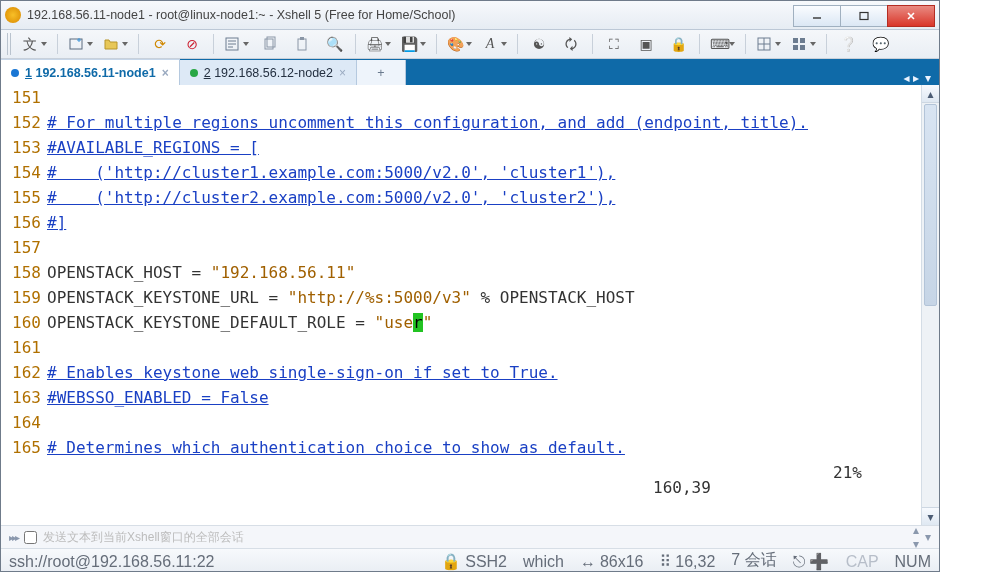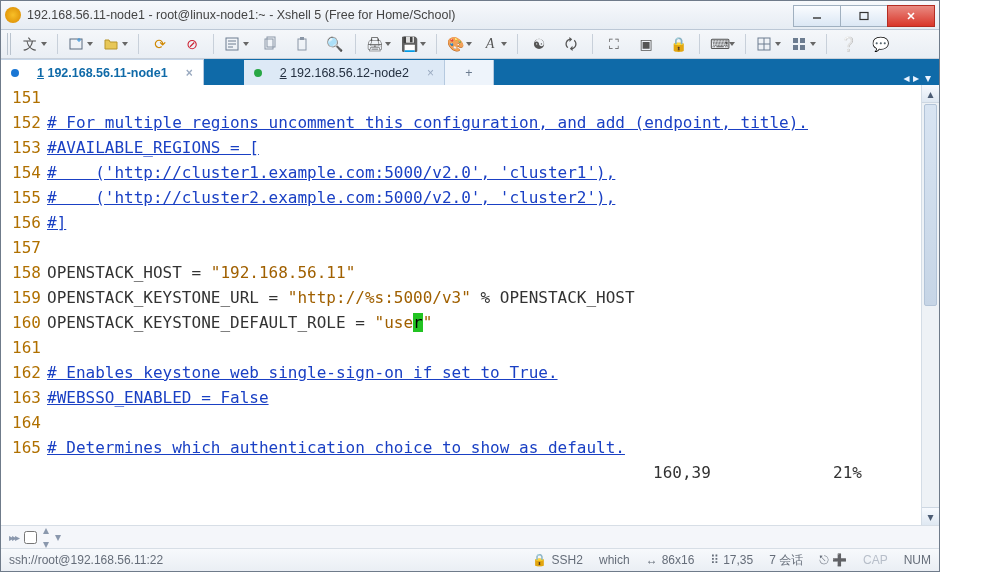--- a/index.html
+++ b/index.html
@@ -18,23 +18,23 @@
   .toolbar { height: 28px; border-bottom: 1px solid #c8d0da; background: linear-gradient(#f5f7fa, #e9eef4); display: flex; align-items: center; padding: 0 6px; gap: 4px; }
   .tb-btn { height: 22px; min-width: 22px; padding: 0 3px; display: flex; align-items: center; justify-content: center; color: #555; border-radius: 2px; }
   .tb-btn.drop::after { content: ""; border-left: 3px solid transparent; border-right: 3px solid transparent; border-top: 4px solid #666; margin-left: 3px; }
   .tb-sep { width: 1px; height: 20px; background: #c8d0da; margin: 0 3px; }
   .tb-btn svg, .tb-glyph { width: 16px; height: 16px; display: block; }
   .tb-glyph { font-size: 14px; line-height: 16px; text-align: center; color: #555; }
   .handle { width: 6px; height: 22px; background: repeating-linear-gradient(90deg,#b9c3ce 0 1px,transparent 1px 3px); margin-right: 2px; }
 
   
   .tabstrip { height: 26px; background: #0f6aa8; display: flex; align-items: flex-end; padding-left: 0; }
-  .tab { height: 25px; display: flex; align-items: center; padding: 0 10px; font-size: 12.5px; color: #243040; background: #e6f3ff; border-right: 1px solid #b5c9df; gap: 18px; }
+  .tab { height: 25px; display: flex; align-items: center; padding: 0 10px; font-size: 12.5px; color: #243040; background: #e6f3ff; border-right: 1px solid #b5c9df; gap: 6px; }
   .tab.active { background: #fff; color: #0f6aa8; font-weight: 600; border-top: 1px solid #c6d6e9; }
-  .tab.inactive { background: #dde9f6; margin-left: 40px; }
+  .tab.inactive { background: #dde9f6; }
   .tab .dot { width: 8px; height: 8px; border-radius: 50%; }
   .tab.active .dot { background: #1a77d4; }
   .tab.inactive .dot { background: #28a745; }
   .tab .close { color: #9aaac0; font-size: 12px; }
   .tab.add { width: 28px; justify-content: center; background: #eef4fb; color: #6a7a8e; }
   .tabstrip-spacer { flex: 1; }
   .tabstrip-right { color: #eaf3ff; padding: 0 8px; font-size: 12px; display: flex; gap: 6px; }
 
   
   .term-wrap { flex: 1; display: flex; min-height: 0; justify-content: center; }
@@ -43,32 +43,32 @@
   .scroll-arrow { height: 17px; background: linear-gradient(#f7fafe, #dfe8f2); border-bottom: 1px solid #cdd7e2; display: flex; align-items: center; justify-content: center; color: #4c5c74; }
   .scroll-arrow.bottom { position: absolute; bottom: 0; left: 0; right: 0; border-top: 1px solid #cdd7e2; border-bottom: none; }
   .scroll-thumb { margin: 1px 2px; background: linear-gradient(#d8e4f2,#c6d5e6); border: 1px solid #b3c4d8; border-radius: 2px; height: 200px; }
   .lineno { color: #b07000; display: inline-block; width: 38px; text-align: right; margin-right: 6px; }
   .comment { color: #1a40c4; text-decoration: underline; }
   .ident { color: #333; }
   .string { color: #a06000; }
   .cursor { background: #22c322; color: #000; }
   .vim-status-row { display:flex; font-family: Consolas, monospace; font-size: 16px; padding: 0 8px 0 50px; }
   .vim-status-row .fill { flex:1; }
-  .vim-status-row .pos { width: 180px; }
+  .vim-status-row .pos { width: 180px; margin-top: 15px; }
   .vim-status-row .pct { width: 80px; }
 
   
   .bcast { height: 22px; border-top: 1px solid #d7dee6; background: #f4f6fa; display: flex; align-items: center; padding: 0 8px; color: #888; gap: 6px; }
   .bcast input[type="checkbox"]{ margin:0 }
   .bcast-text { flex: 1; color: #bcbcbc; }
   .bcast-tri { color:#8a98ad; font-size:10px; letter-spacing:-2px; }
   .bcast .updn { color:#8a98ad; }
 
   
-  .statusbar { height: 22px; border-top: 1px solid #d7dee6; background: linear-gradient(#f7f9fc, #eaeef4); display: flex; align-items: center; padding: 0 8px; color: #656d79; gap: 16px; font-size: 12px; }
+  .statusbar { height: 22px; border-top: 1px solid #d7dee6; background: linear-gradient(#f7f9fc, #eaeef4); display: flex; align-items: flex-end; padding: 0 8px; color: #656d79; gap: 16px; font-size: 16px; }
   .statusbar .sb-left { flex: 1; }
   .statusbar .cell { display:flex; align-items:center; gap:4px; }
   .faded { color:#b7bec9; }
 
   .u { text-decoration: underline; }
 </style>
 </head>
 <body>
 
 <div class="window">
@@ -226,38 +226,39 @@
     <div class="scrollbar">
       <div class="scroll-arrow">▴</div>
       <div class="scroll-thumb"></div>
       <div class="scroll-arrow bottom">▾</div>
     </div>
   </div>
 
   <div class="bcast">
     <span class="bcast-tri">▸▸▸</span>
     <input type="checkbox" style="">
+    <span class="bcast-text">发送文本到当前Xshell窗口的全部会话</span>
     <span class="updn">▴<br>▾</span>
     <span style="color:#8a98ad">▾</span>
   </div>
 
   <div class="statusbar">
     <span class="sb-left">ssh://root@192.168.56.11:22</span>
     <span class="cell">
         <span>🔒</span>
         <span>SSH2</span>
       </span>
     <span class="cell">which</span>
     <span class="cell">
         <span>↔</span>
         <span>86x16</span>
       </span>
     <span class="cell">
         <span>⠿</span>
-        <span>17,35</span>
+        <span>16,32</span>
       </span>
     <span class="cell">7 会话</span>
     <span class="cell">⎋ ➕</span>
     <span class="cell faded">CAP</span>
     <span class="cell">NUM</span>
   </div>
 
 </div>
 
 </body></html>

